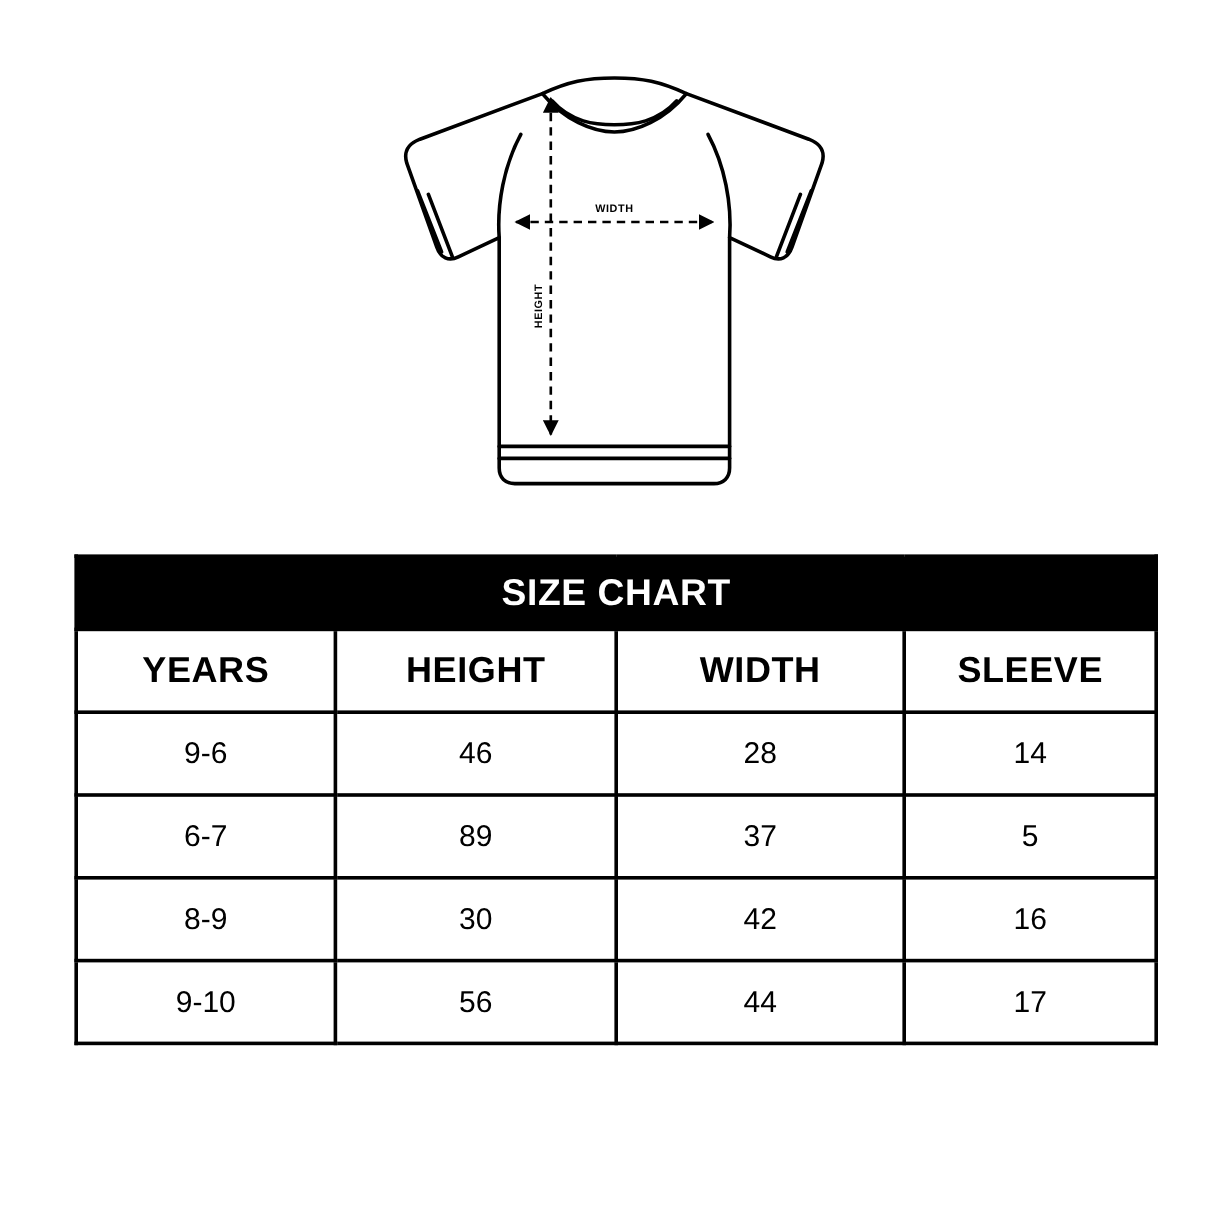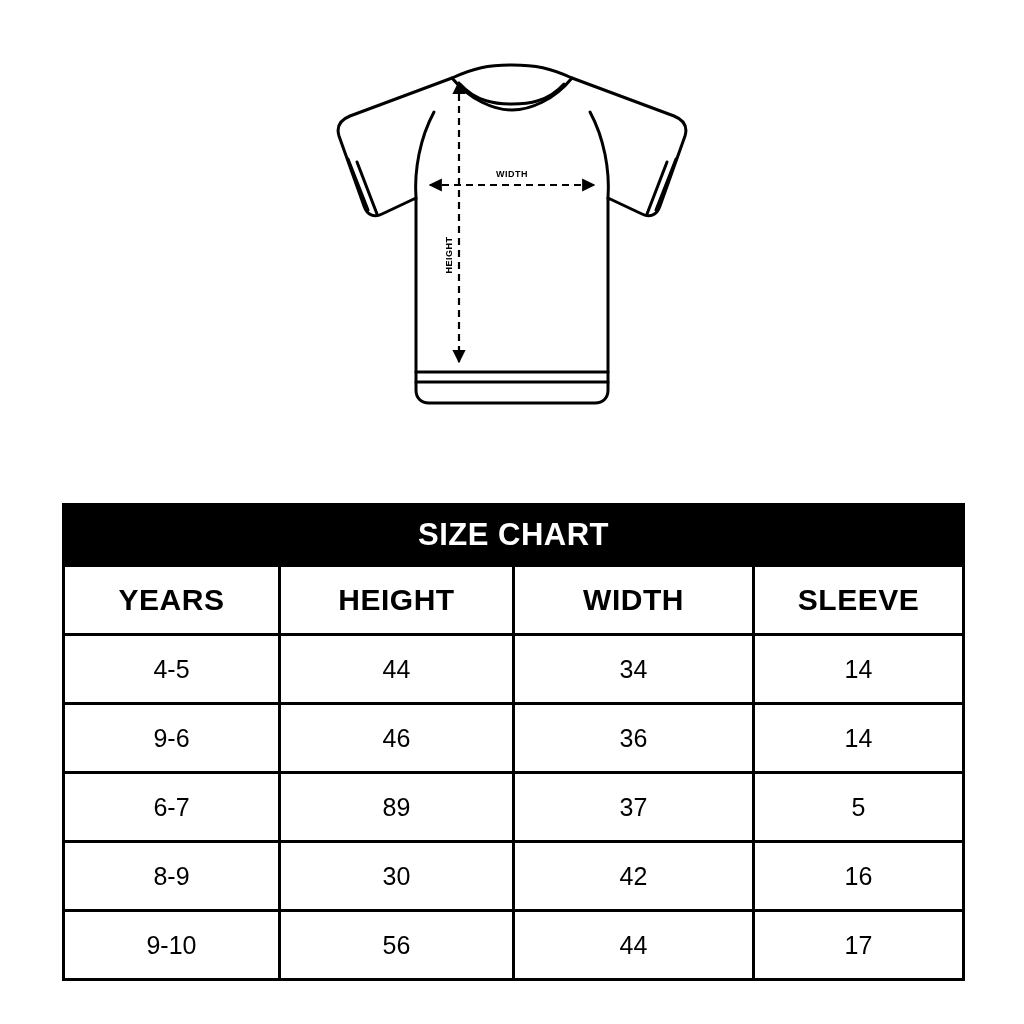--- a/index.html
+++ b/index.html
@@ -40,21 +40,20 @@
     position: absolute;
     left: 62px;
     top: 462px;
     width: 900px;
   }
   table.size-chart {
     border-collapse: collapse;
     width: 900px;
     table-layout: fixed;
     background: #fff;
-    margin-top: 41px;
   }
   table.size-chart td,
   table.size-chart th {
     border: 3px solid #000000;
     text-align: center;
     font-family: "Liberation Sans", sans-serif;
   }
   .title-cell {
     background: #000000;
     color: #ffffff;
@@ -159,29 +158,23 @@
       </tr>
       <tr>
         <th class="head-cell">YEARS</th>
         <th class="head-cell">HEIGHT</th>
         <th class="head-cell">WIDTH</th>
         <th class="head-cell">SLEEVE</th>
       </tr>
     </thead>
     <tbody>
       <tr>
-        <td class="data-cell">4-5</td>
-        <td class="data-cell">44</td>
-        <td class="data-cell">34</td>
-        <td class="data-cell">14</td>
-      </tr>
-      <tr>
         <td class="data-cell">9-6</td>
         <td class="data-cell">46</td>
-        <td class="data-cell">36</td>
+        <td class="data-cell">28</td>
         <td class="data-cell">14</td>
       </tr>
       <tr>
         <td class="data-cell">6-7</td>
         <td class="data-cell">89</td>
         <td class="data-cell">37</td>
         <td class="data-cell">5</td>
       </tr>
       <tr>
         <td class="data-cell">8-9</td>

